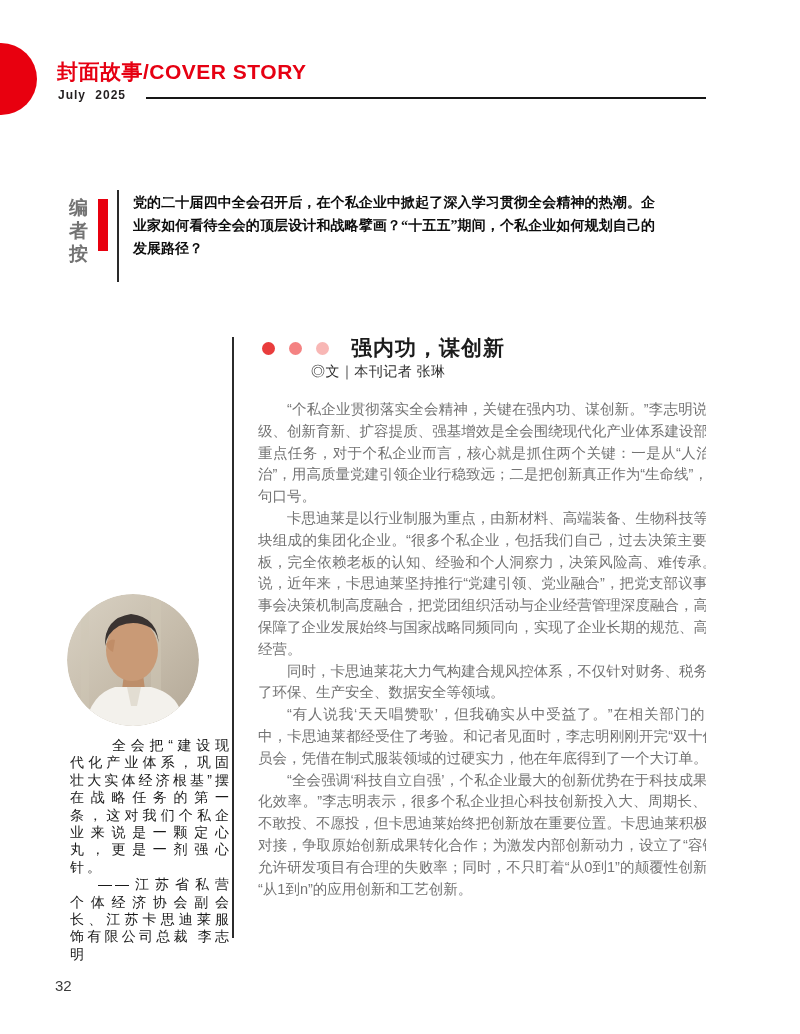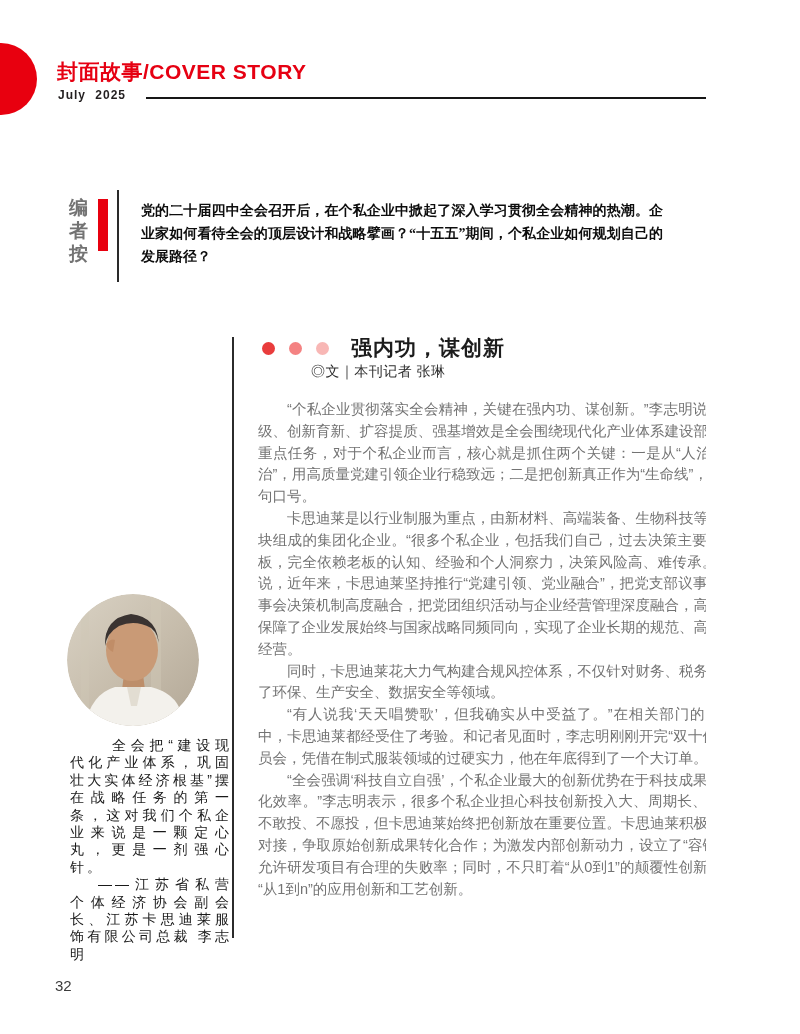--- a/index.html
+++ b/index.html
@@ -30,21 +30,21 @@
     font-family:"Liberation Serif",serif;font-size:19px;font-weight:700;
     line-height:23px;color:#737373;word-break:break-all;text-align:left;
   }
   .editor-red-bar{
     position:absolute;left:98px;top:199px;width:10px;height:52px;background:#e8000f;
   }
   .editor-vline{
     position:absolute;left:117px;top:190px;width:2px;height:92px;background:#2a2a2a;
   }
   .editor-text{
-    position:absolute;left:133px;top:191px;width:522px;margin:8px;
+    position:absolute;left:133px;top:191px;width:522px;margin:0;
     font-family:"Liberation Serif",serif;font-size:14px;font-weight:700;
     line-height:23px;color:#0d0d0d;text-align:justify;
   }
   
   .article-vline{
     position:absolute;left:232px;top:337px;width:2px;height:601px;background:#2b2b2b;
   }
   .title-row{
     position:absolute;left:262px;top:334px;display:flex;align-items:center;white-space:nowrap;gap:12px;
   }

